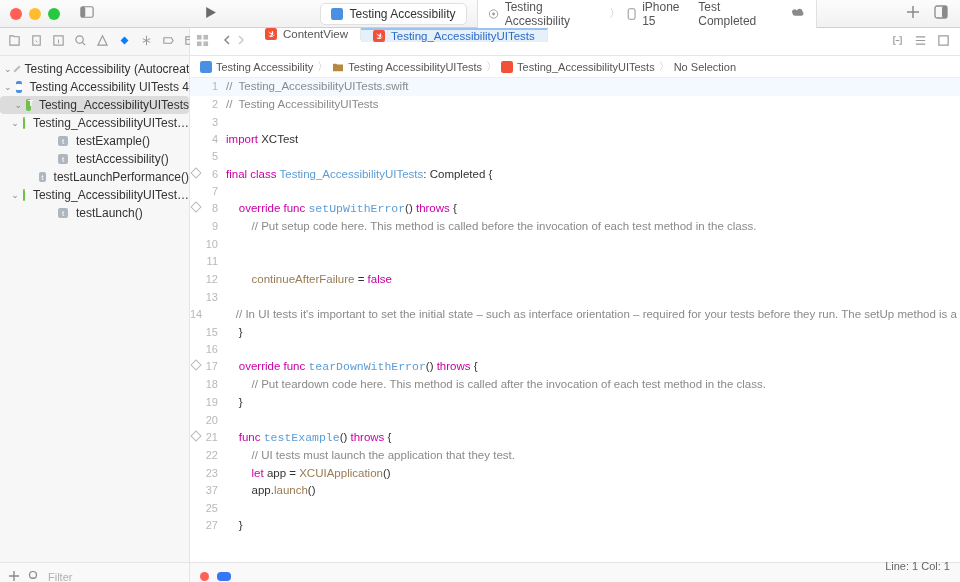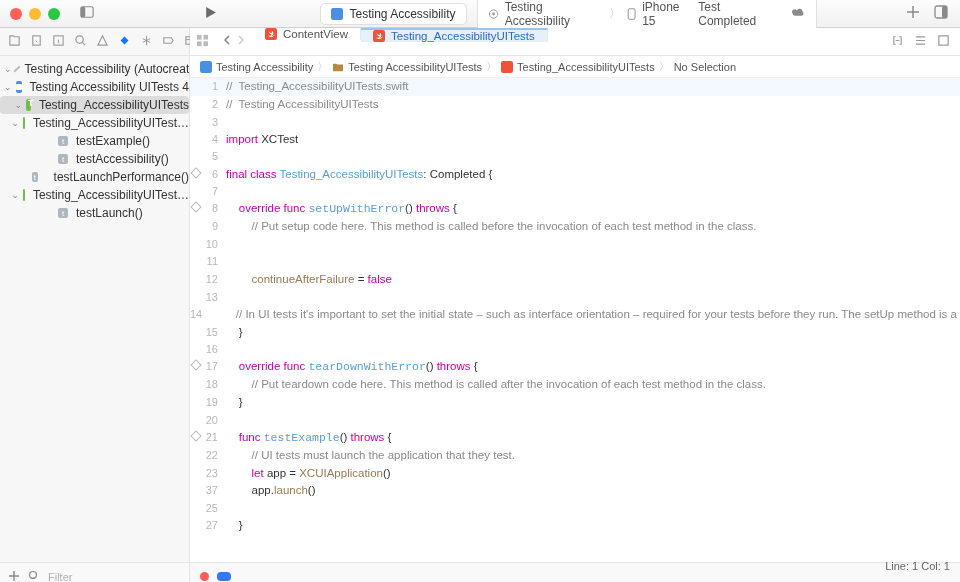--- a/index.html
+++ b/index.html
@@ -252,21 +252,21 @@
           <span style="margin-left:4px">testExample()</span>
         </div>
         <div class="tree-row">
           <span class="tr-indent" style="width:54px"></span>
           <span class="m-icon">t</span>
           <span style="margin-left:4px">testAccessibility()</span>
         </div>
         <div class="tree-row">
           <span class="tr-indent" style="width:54px"></span>
           <span class="m-icon">t</span>
-          <span style="margin-left:12px">testLaunchPerformance()</span>
+          <span style="margin-left:4px">testLaunchPerformance()</span>
         </div>
       </div>
     <div class="tree-row">
       <span class="tr-indent" style="width:38px"></span>
       <span class="disclosure">⌄</span>
       <span class="test-icon"></span>
       <span style="margin-left:4px;">Testing_AccessibilityUITest…</span>
     </div>
     <div id="tests2">
         <div class="tree-row">

